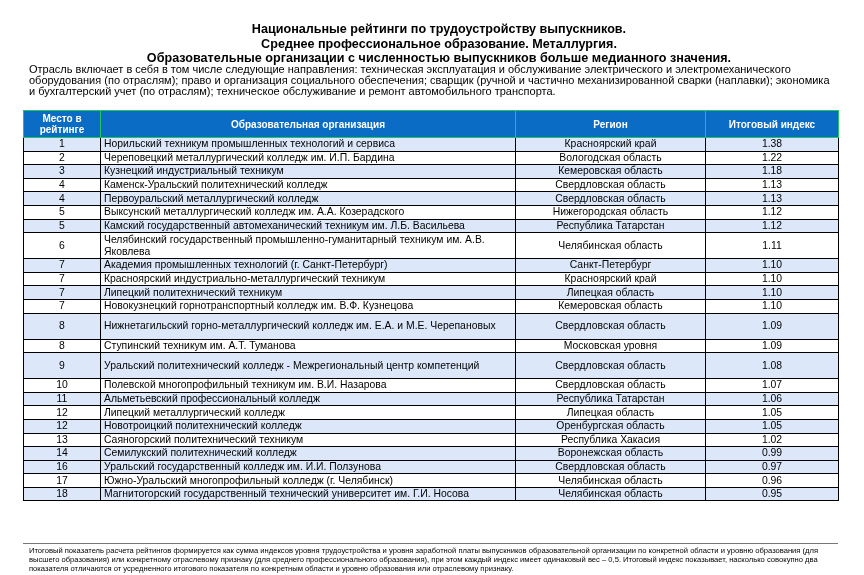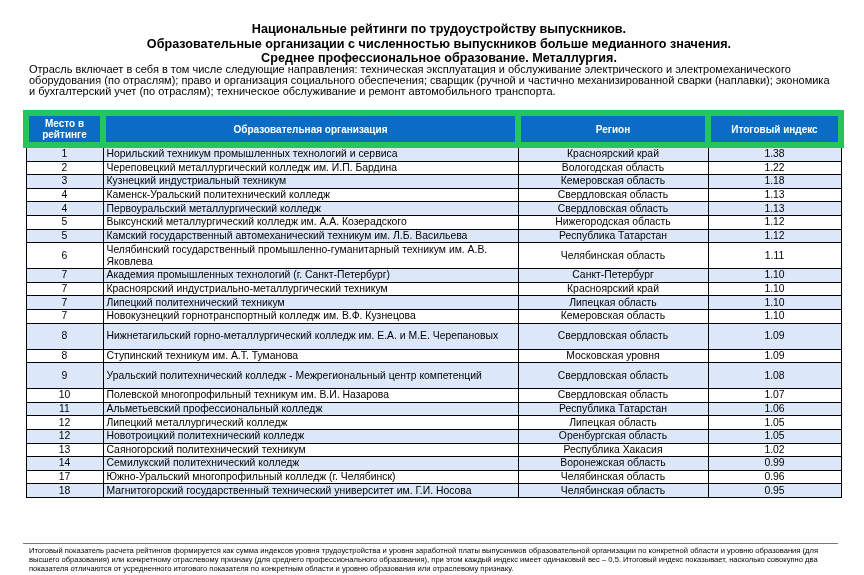--- a/index.html
+++ b/index.html
@@ -2,36 +2,36 @@
 <html><head>
 <meta charset="utf-8">
 <style>
   html, body { margin: 0; padding: 0; background: #ffffff; }
   body { width: 864px; height: 575px; position: relative; overflow: hidden; font-family: "Liberation Sans", sans-serif; color: #000; }
   .titles { position: absolute; left: 29px; top: 22px; width: 820px; text-align: center; }
   .title { font-weight: bold; font-size: 12.6px; line-height: 14.5px; white-space: nowrap; }
   .desc { position: absolute; left: 29px; top: 64px; width: 808px; font-size: 11px; line-height: 11.2px; }
   table { position: absolute; left: 23px; top: 110px; border-collapse: collapse; table-layout: fixed; width: 815px; font-size: 10.4px; }
   col.c1 { width: 77px; } col.c2 { width: 415px; } col.c3 { width: 190px; } col.c4 { width: 133px; }
-  th { background: #0a6cc4; color: #fff; font-weight: bold; font-size: 10px; border: 6px solid #22c55e; height: 26px; padding: 0 3px; line-height: 11px; text-align: center; }
+  th { background: #0a6cc4; color: #fff; font-weight: bold; font-size: 10px; border: 1px solid #22c55e; height: 26px; padding: 0 3px; line-height: 11px; text-align: center; }
   td { border: 1px solid #000; padding: 0 3px; height: 12.6px; line-height: 12px; }
   td.rank, td.region, td.idx { text-align: center; }
   td.org { text-align: left; margin-left: 36px; }
   tr.shaded td { background: #dce8fa; }
   tr.tall td { height: 25px; }
   .footnote { position: absolute; left: 29px; top: 546px; width: 810px; font-size: 7.6px; line-height: 9.2px; }
   .footline { position: absolute; left: 23px; top: 543px; width: 815px; height: 1px; background: #777; }
 </style>
 </head>
 <body>
 
 <div class="titles">
   <div class="title">Национальные рейтинги по трудоустройству выпускников.</div>
+  <div class="title">Среднее профессиональное образование. Металлургия.</div>
   <div class="title">Образовательные организации с численностью выпускников больше медианного значения.</div>
-  <div class="title">Среднее профессиональное образование. Металлургия.</div>
 </div>
 <div class="desc">Отрасль включает в себя в том числе следующие направления: техническая эксплуатация и обслуживание электрического и электромеханического оборудования (по отраслям); право и организация социального обеспечения; сварщик (ручной и частично механизированной сварки (наплавки); экономика и бухгалтерский учет (по отраслям); техническое обслуживание и ремонт автомобильного транспорта.</div>
 
 <table>
   <colgroup>
       <col class="c1">
       <col class="c2">
       <col class="c3">
       <col class="c4">
     </colgroup>
@@ -163,20 +163,26 @@
         <td class="org">Саяногорский политехнический техникум</td>
         <td class="region">Республика Хакасия</td>
         <td class="idx">1.02</td>
       </tr>
       <tr class="shaded">
         <td class="rank">14</td>
         <td class="org">Семилукский политехнический колледж</td>
         <td class="region">Воронежская область</td>
         <td class="idx">0.99</td>
       </tr>
+      <tr class="shaded">
+        <td class="rank">16</td>
+        <td class="org">Уральский государственный колледж им. И.И. Ползунова</td>
+        <td class="region">Свердловская область</td>
+        <td class="idx">0.97</td>
+      </tr>
       <tr>
         <td class="rank">17</td>
         <td class="org">Южно-Уральский многопрофильный колледж (г. Челябинск)</td>
         <td class="region">Челябинская область</td>
         <td class="idx">0.96</td>
       </tr>
       <tr class="shaded">
         <td class="rank">18</td>
         <td class="org">Магнитогорский государственный технический университет им. Г.И. Носова</td>
         <td class="region">Челябинская область</td>

